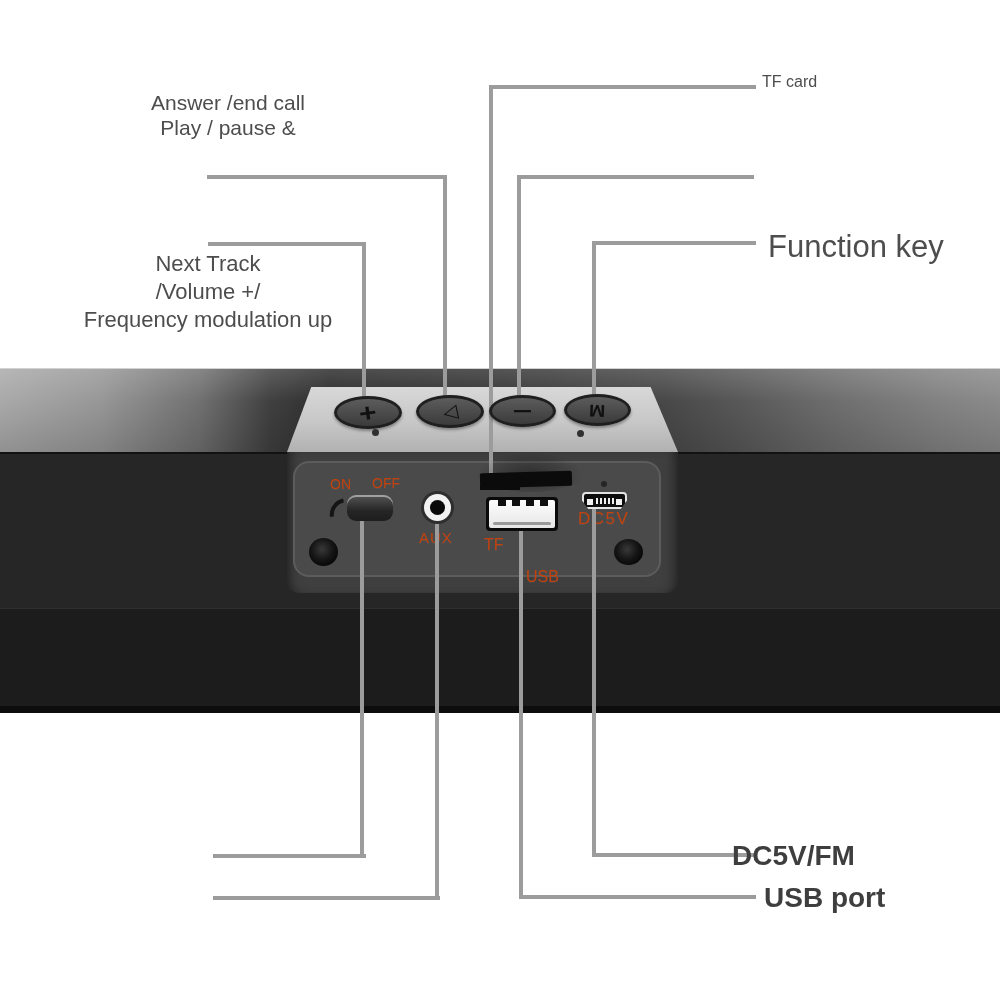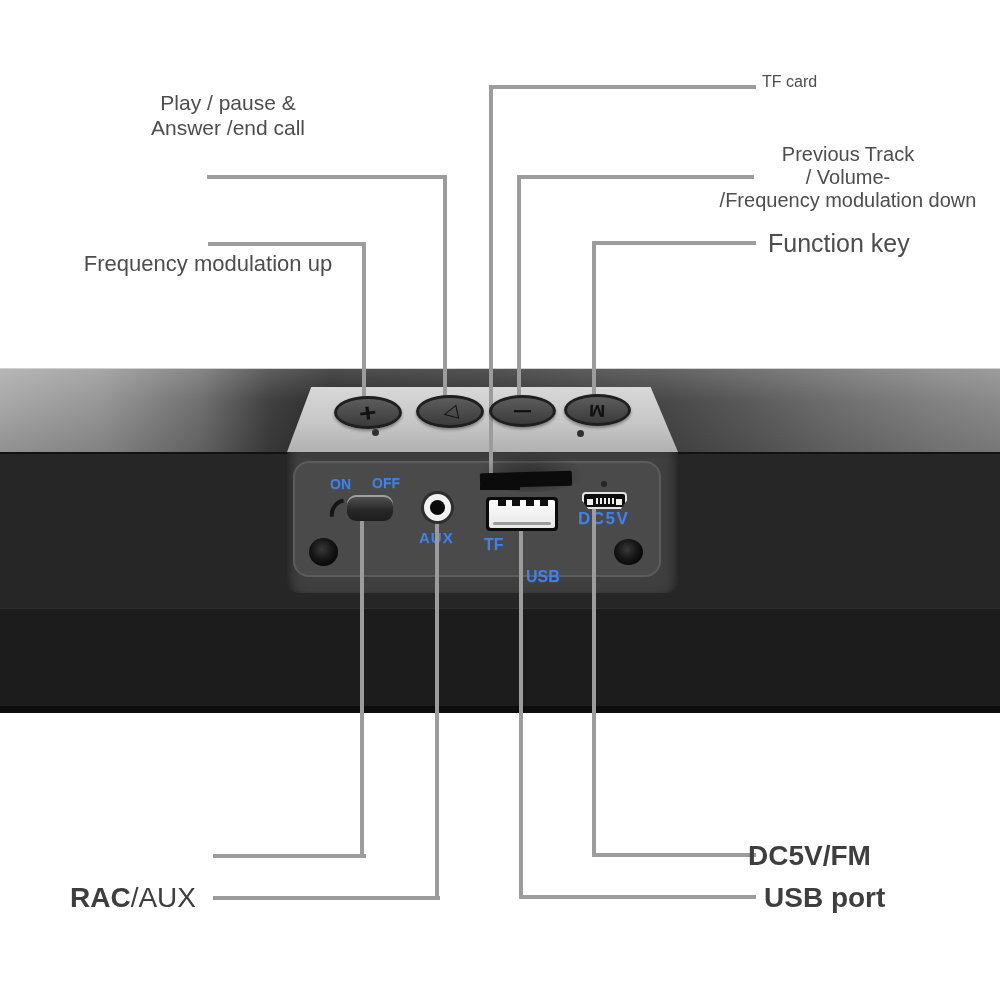--- a/index.html
+++ b/index.html
@@ -43,21 +43,21 @@
     display:flex;align-items:center;justify-content:center;
     box-shadow:0 2px 3px rgba(0,0,0,.35);color:#101010;}
   .btn span{display:block;line-height:1;}
   .g-plus{font-size:30px;font-weight:bold;transform:rotate(-8deg) scaleY(.85);}
   .g-play{font-family:"DejaVu Sans",sans-serif;font-size:19px;transform:rotate(-12deg);}
   .g-minus{font-size:34px;font-weight:bold;transform:scaleY(.6);}
   .g-mode{font-size:17px;font-weight:bold;transform:rotate(182deg) scaleX(1.15);}
   .dot{border-radius:50%;background:#303030;}
 
   
-  .emboss{color:#3b82f6;font-weight:bold;text-shadow:0 1px 0 rgba(255,255,255,.05);}
+  .emboss{color:#c2410c;font-weight:normal;text-shadow:0 1px 0 rgba(255,255,255,.05);}
   .switch-shadow{left:330px;top:498px;width:23px;height:24px;border-radius:50%;
     border:4px solid transparent;border-left-color:#151515;transform:rotate(35deg);}
   .switch{left:347px;top:495px;width:46px;height:26px;border-radius:9px;
     background:linear-gradient(180deg,#555 0%,#262626 60%,#1d1d1d 100%);
     box-shadow:inset 0 2px 0 rgba(255,255,255,.45);}
   .aux-outer{left:421px;top:491px;width:33px;height:33px;border-radius:50%;background:#2e2e2e;}
   .aux-ring{left:424px;top:494px;width:27px;height:27px;border-radius:50%;background:#f2f2f2;}
   .aux-hole{left:430px;top:500px;width:15px;height:15px;border-radius:50%;background:#0a0a0a;}
   .tf-recess{left:472px;top:450px;width:116px;height:42px;border-radius:50%;
     background:radial-gradient(ellipse at 50% 60%,rgba(12,12,12,.45) 0%,rgba(12,12,12,0) 65%);}
@@ -155,38 +155,34 @@
     <span class="pin"></span>
     <span class="pin"></span>
     <span class="pin"></span>
     <span class="micro-cap" style="left:3px;"></span>
     <span class="micro-cap" style="right:3px;"></span>
   </div>
   <div class="abs screw" style="left:309px;top:538px;width:29px;height:28px;"></div>
   <div class="abs screw" style="left:614px;top:539px;width:29px;height:26px;"></div>
 
   <div class="abs lbl lbl-block" style="left:30px;top:90px;width:396px;font-size:21px;line-height:25px;">
+    <div>Answer /end call</div>
     <div>Play / pause &amp;</div>
-    <div>Answer /end call</div>
   </div>
 
   <div class="abs lbl lbl-block" style="left:48px;top:250px;width:320px;font-size:22px;line-height:28px;">
+    <div>Next Track</div>
+    <div>/Volume +/</div>
     <div>Frequency modulation up</div>
   </div>
 
   <div class="abs lbl" style="left:762px;top:73px;font-size:16px;">TF card</div>
 
-  <div class="abs lbl lbl-block" style="left:700px;top:143px;width:296px;font-size:20px;line-height:23px;">
-    <div>Previous Track</div>
-    <div>/ Volume-</div>
-    <div>/Frequency modulation down</div>
-  </div>
 
-  <div class="abs lbl" style="left:768px;top:229px;font-size:25px;">Function key</div>
+  <div class="abs lbl" style="left:768px;top:229px;font-size:31px;">Function key</div>
 
 
-  <div class="abs big" style="left:40px;top:882px;width:156px;text-align:right;"><span class="bold">RAC</span><span>/AUX</span></div>
 
-  <div class="abs big bold" style="left:748px;top:840px;">DC5V/FM</div>
+  <div class="abs big bold" style="left:732px;top:840px;">DC5V/FM</div>
 
   <div class="abs big bold" style="left:764px;top:882px;">USB port</div>
 
 </div>
 
 </body></html>

